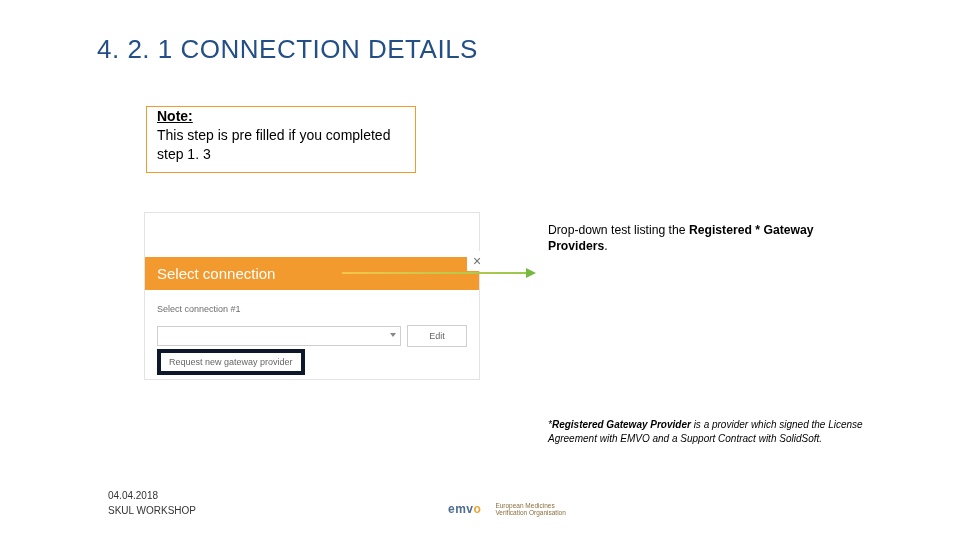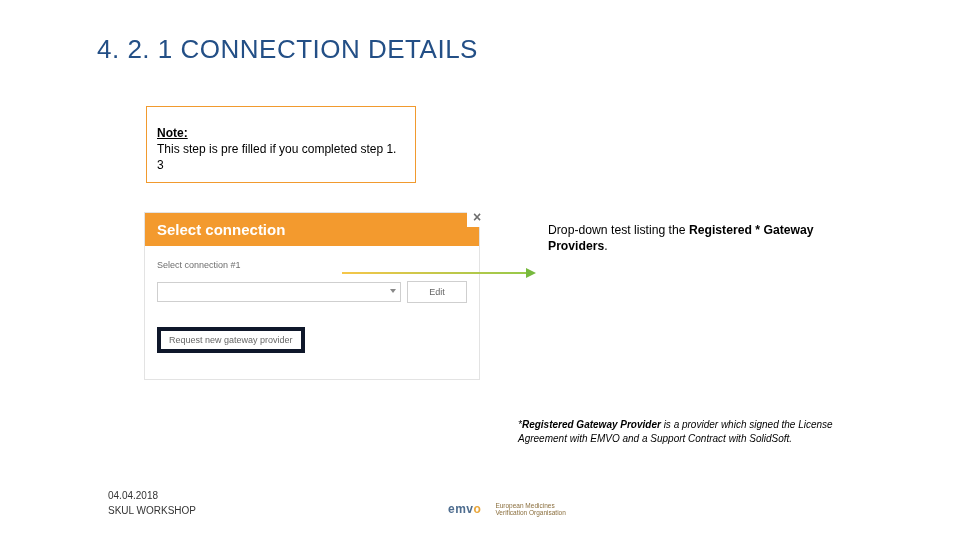--- a/index.html
+++ b/index.html
@@ -23,22 +23,22 @@
     color: #234f86;
     letter-spacing: 0.5px;
   }
 
   .note-box {
     position: absolute;
     left: 146px;
     top: 106px;
     width: 270px;
     border: 1px solid #f19a2e;
-    padding: 18px 10px 8px 10px;
-    font-size: 12px;
+    padding: 0 10px 8px 10px;
+    font-size: 14px;
     line-height: 1.35;
     box-sizing: border-box;
   }
   .note-box .note-label { font-weight: 700; text-decoration: underline; display: block; }
 
   
   .panel {
     position: absolute;
     left: 144px;
     top: 212px;
@@ -46,22 +46,23 @@
     height: 168px;
     border: 1px solid #e3e3e3;
     background: #ffffff;
     box-sizing: border-box;
   }
   .panel-header {
     background: #f39a2e;
     color: #ffffff;
     padding: 8px 12px;
     font-size: 15px;
-    font-weight: 700;
-    position: relative;
+    font-weight: 400;
+    position: relative;
+    margin-top: 44px;
   }
   .panel-close {
     position: absolute;
     right: -8px;
     top: -6px;
     width: 20px;
     height: 20px;
     color: #6d6d6d;
     font-size: 14px;
     display: flex;
@@ -75,21 +76,21 @@
   }
   .field-label {
     font-size: 9px;
     color: #6e6e6e;
     margin-bottom: 11px;
   }
   .field-row {
     display: flex;
     align-items: center;
     gap: 6px;
-    margin-bottom: 24px;
+    margin-bottom: 2px;
   }
   .select {
     flex: 1;
     height: 18px;
     border: 1px solid #cfcfcf;
     position: relative;
     font-size: 9px;
     color: #888;
     display: flex;
     align-items: center;
@@ -164,21 +165,21 @@
     left: 548px;
     top: 222px;
     width: 280px;
     font-size: 12.2px;
     line-height: 1.35;
   }
   .desc .b { font-weight: 700; }
 
   .footnote {
     position: absolute;
-    left: 518px;
+    left: 548px;
     top: 418px;
     width: 330px;
     font-size: 10px;
     font-style: italic;
     line-height: 1.35;
   }
   .footnote .b { font-weight: 700; font-style: italic; }
 
   .footer-left {
     position: absolute;

